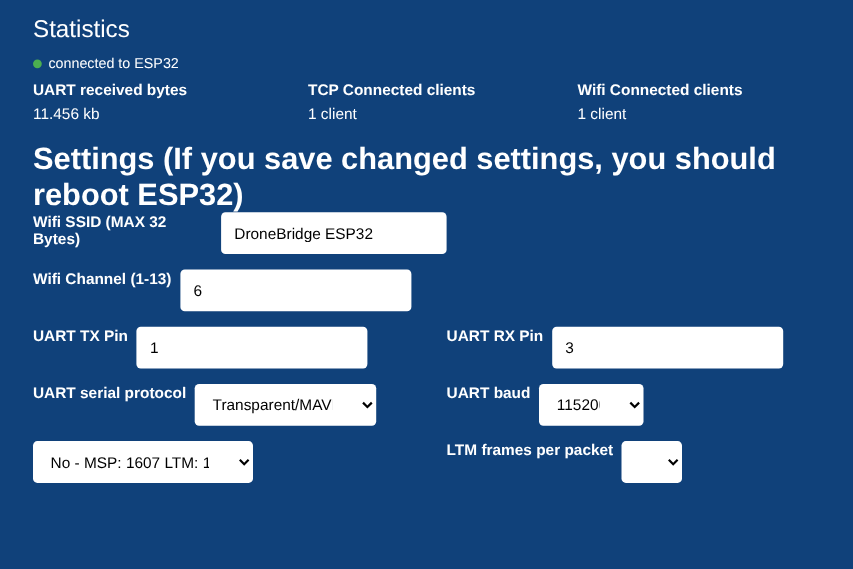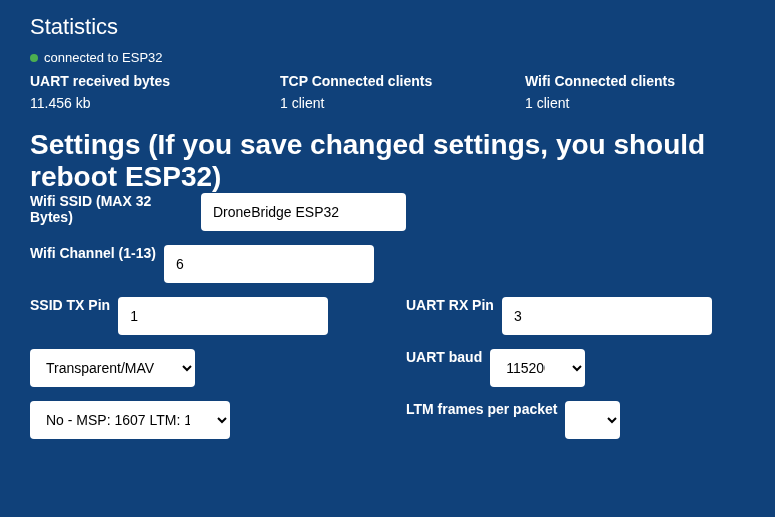--- a/index.html
+++ b/index.html
@@ -118,31 +118,32 @@
 
 <div class="row" style="margin-top:14px;">
   <div class="left field-group">
     <label class="field-label">Wifi Channel (1-13)</label>
     <input type="text" value="6" style="">
   </div>
 </div>
 
 <div class="row" style="margin-top:14px;">
   <div class="left field-group">
-    <label class="field-label">SSID TX Pin</label>
+    <label class="field-label">UART TX Pin</label>
     <input type="text" value="1" style="">
   </div>
   <div class="right field-group">
     <label class="field-label">UART RX Pin</label>
     <input type="text" value="3" style="">
   </div>
 </div>
 
 <div class="row" style="margin-top:14px;">
   <div class="left field-group">
+    <label class="field-label">UART serial protocol</label>
     <select class="wide">
       <option>Transparent/MAVLink</option>
     </select>
   </div>
   <div class="right field-group">
     <label class="field-label">UART baud</label>
     <select class="baud">
       <option>115200</option>
     </select>
   </div>

